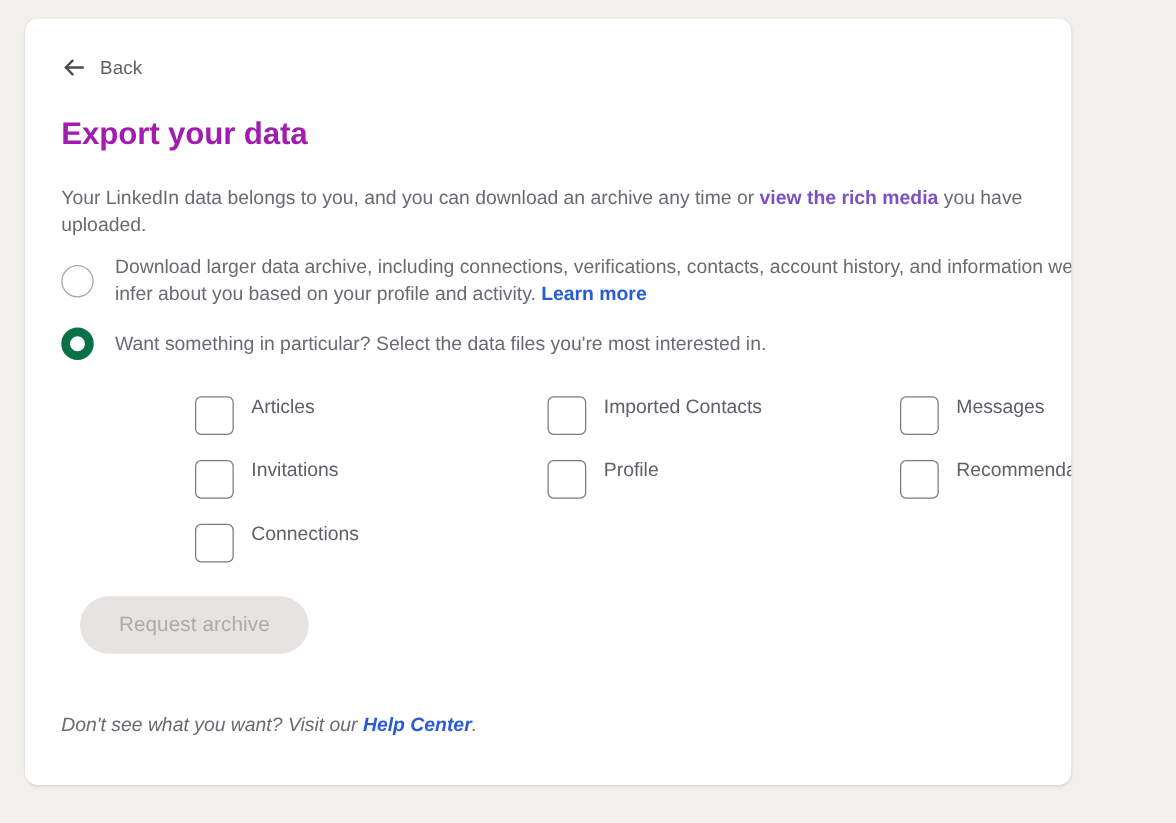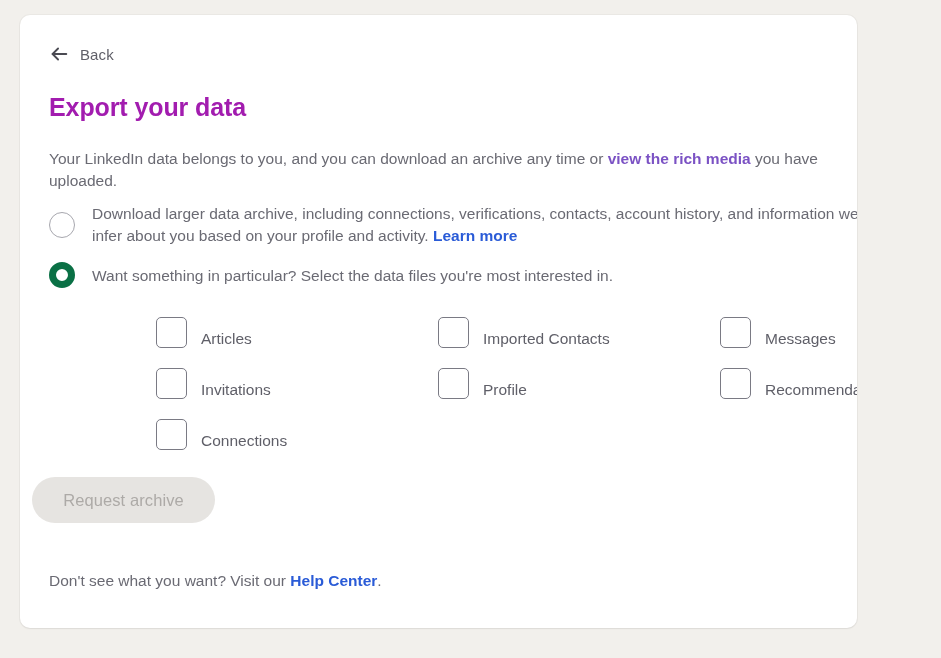--- a/index.html
+++ b/index.html
@@ -129,21 +129,21 @@
     position: absolute;
     left: 88px;
     top: 302px;
     width: 800px;
     display: grid;
     grid-template-columns: 282px 282px auto;
     row-gap: 20px;
   }
   .cb-item {
     display: flex;
-    align-items: flex-end;
+    align-items: flex-start;
     cursor: pointer;
     padding-left: 48px;
   }
   .cb-box {
     flex: 0 0 auto;
     width: 31px;
     height: 31px;
     border-radius: 5px;
     box-sizing: border-box;
     position: relative;
@@ -168,41 +168,42 @@
   .cb-label {
     margin-left: 14px;
     font-size: 15.5px;
     color: #5f5f68;
     white-space: nowrap;
   }
 
   
   .request-btn {
     position: absolute;
-    left: 12px;
+    left: 44px;
     top: 462px;
     width: 183px;
     height: 46px;
     border: none;
     border-radius: 23px;
     background: #e6e4e1;
     color: #adaaa7;
     font-family: "Liberation Sans", sans-serif;
     font-size: 16.5px;
     letter-spacing: 0.1px;
     cursor: default;
   }
 
   
   .footer {
     position: absolute;
     left: 29px;
     top: 557px;
     font-size: 15.5px;
     color: #6a6a73;
+    font-style: italic;
   }
 </style>
 </head>
 <body>
 
 <div class="card">
 
   <div class="back-row">
     <span>
       <svg class="back-arrow" viewBox="0 0 24 24" fill="none" stroke="currentColor" stroke-width="2" stroke-linecap="round" stroke-linejoin="round">

